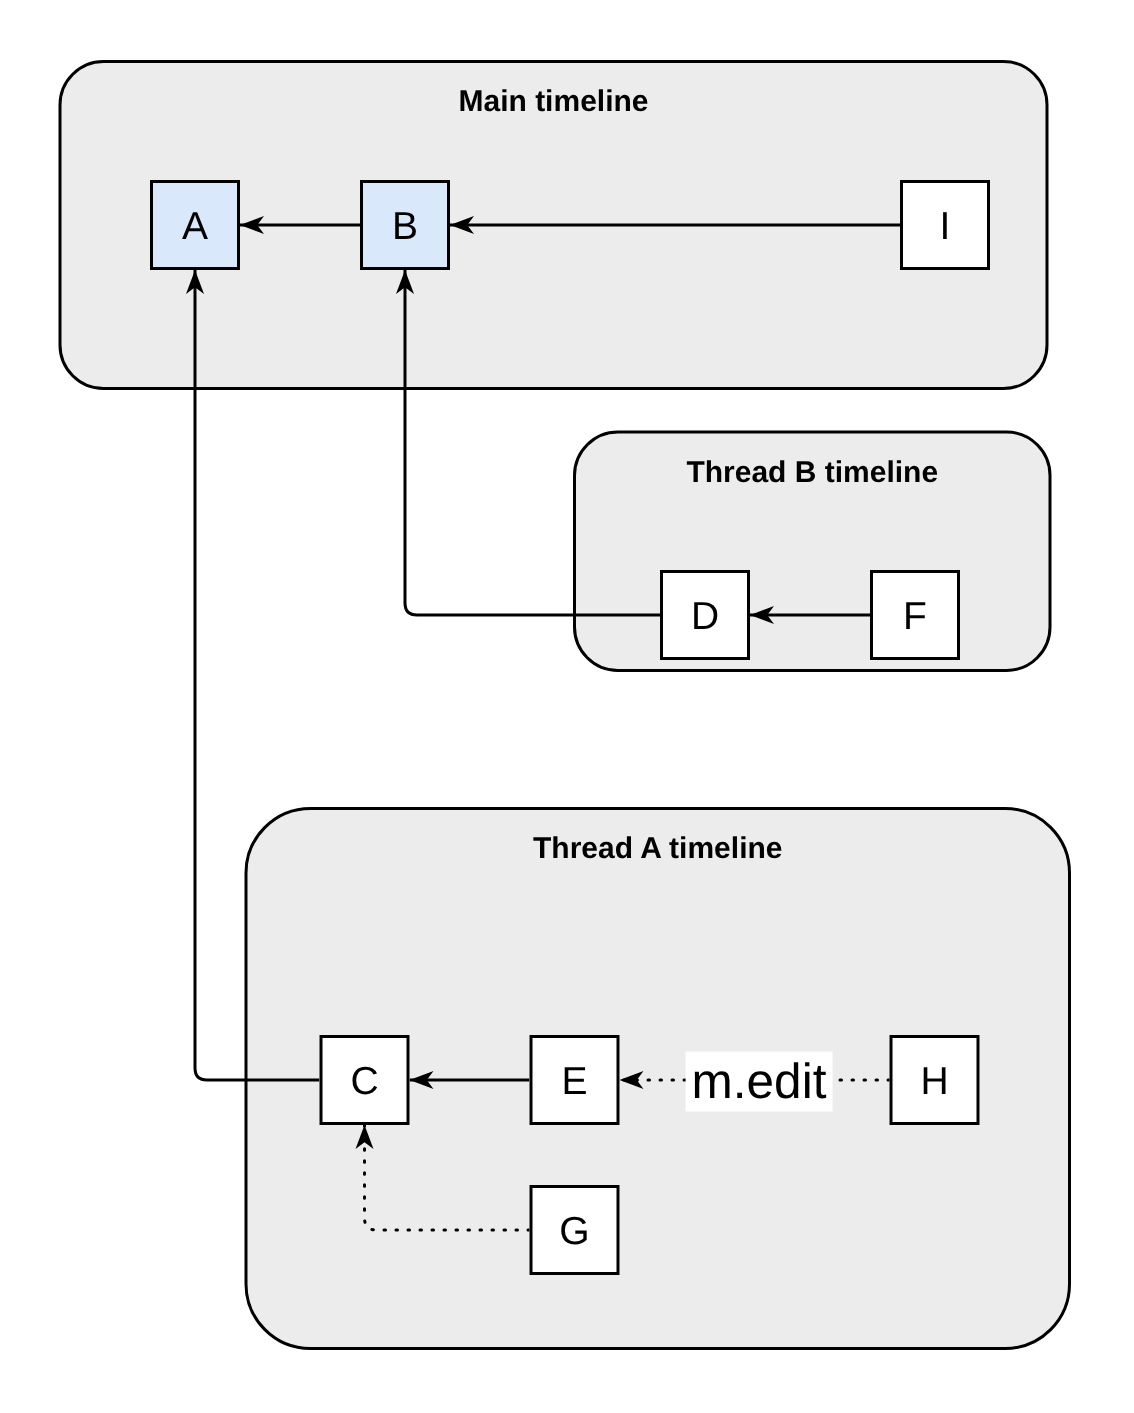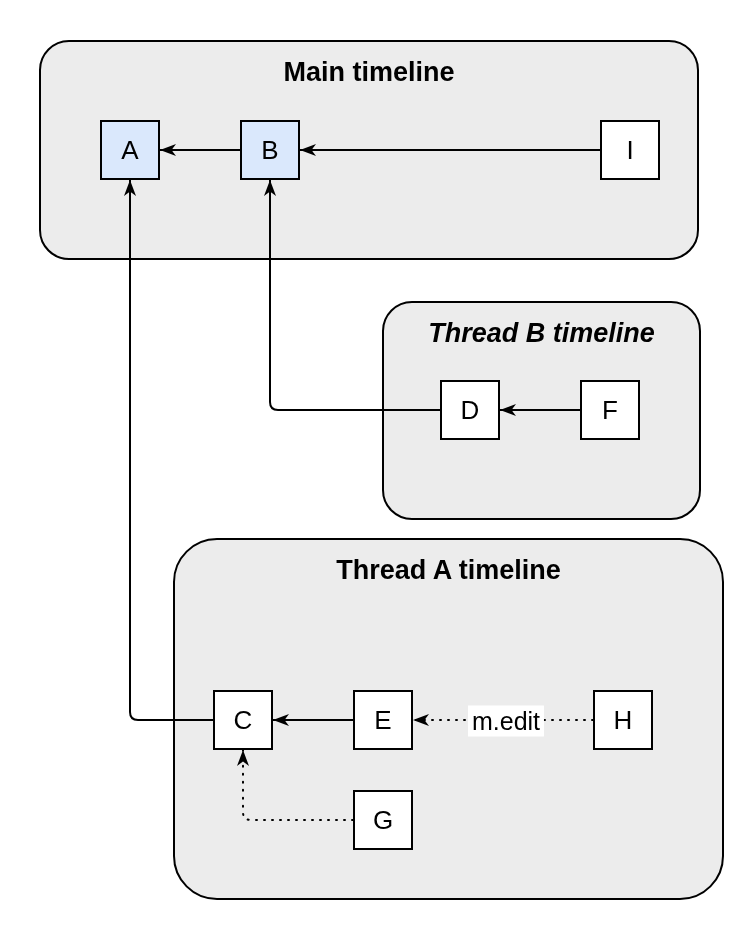--- a/index.html
+++ b/index.html
@@ -12,28 +12,28 @@
     font-family: "Liberation Sans", sans-serif;
     color: #000000;
     overflow: hidden;
   }
   .timeline-box {
     position: absolute;
     background: #ececec;
     border: 2px solid #000000;
   }
   #box-main     { left: 39px;  top: 40px;  width: 660px; height: 220px; border-radius: 30px; }
-  #box-thread-b { left: 382px; top: 301px; width: 319px; height: 219px; border-radius: 30px; font-style: italic; }
-  #box-thread-a { left: 163px; top: 538px; width: 551px; height: 362px; border-radius: 44px; margin-left: 10px; }
+  #box-thread-b { left: 382px; top: 287px; width: 319px; height: 161px; border-radius: 30px; }
+  #box-thread-a { left: 163px; top: 538px; width: 551px; height: 362px; border-radius: 44px; }
   .box-title {
     width: 100%;
     text-align: center;
     padding-top: 14px;
     font-weight: bold;
-    font-size: 27px;
+    font-size: 20px;
     line-height: 1.2;
   }
   #edges-layer {
     position: absolute;
     left: 0; top: 0;
     width: 756px; height: 942px;
     z-index: 2;
     pointer-events: none;
   }
   .node {
@@ -55,21 +55,21 @@
   #node-f { left: 580px; top: 380px; }
   #node-c { left: 213px; top: 690px; }
   #node-e { left: 353px; top: 690px; }
   #node-h { left: 593px; top: 690px; }
   #node-g { left: 353px; top: 790px; }
   .edge-label {
     position: absolute;
     transform: translate(-50%, -50%);
     background: #ffffff;
     padding: 1px 4px;
-    font-size: 25px;
+    font-size: 33px;
     white-space: nowrap;
     z-index: 4;
   }
   #label-m-edit     { left: 506px; top: 721px; }
   #label-m-reaction { left: 275px; top: 852px; }
   .edge { stroke: #000000; stroke-width: 2; fill: none; }
   .edge.dotted { stroke-dasharray: 1 7; stroke-linecap: round; }
 </style>
 </head>
 <body>

